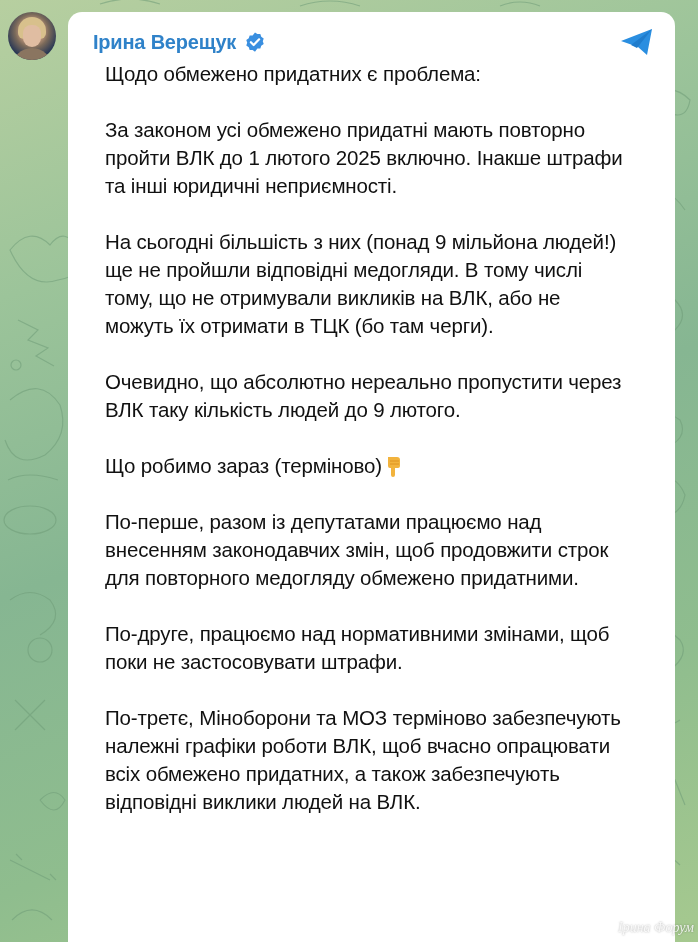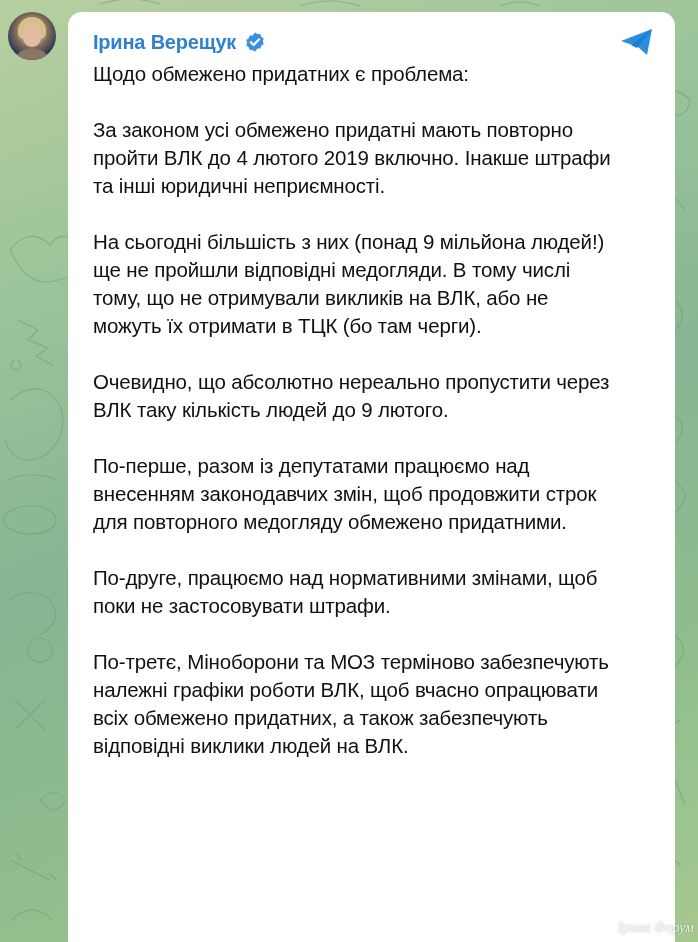--- a/index.html
+++ b/index.html
@@ -37,21 +37,21 @@
     }
     .author-name {
       color: #2f82c9; font-weight: bold; font-size: 20px; letter-spacing: -0.2px;
     }
     .verified-icon { margin-left: 8px; width: 22px; height: 22px; display: inline-block; }
     .telegram-icon { position: absolute; right: 20px; top: 14px; width: 36px; height: 32px; }
     .body-text {
       position: absolute; left: 25px; top: 48px; width: 575px;
       font-size: 20.5px; line-height: 28px; color: #111111; letter-spacing: -0.15px;
     }
-    .para { margin: 0 0 28px 0; white-space: pre-line; }
+    .para { margin: 0 0 28px 12px; white-space: pre-line; }
     .emoji-hand { display: inline-block; width: 20px; height: 22px; vertical-align: -4px; margin-left: 2px; }
     .watermark {
       position: absolute; right: 4px; bottom: 6px; font-family: "Liberation Serif", serif;
       font-style: italic; font-size: 14px; color: rgba(255,255,255,0.85);
       text-shadow: 0 0 2px rgba(0,0,0,0.35);
     }
   </style>
 </head>
 <body>
 
@@ -101,28 +101,32 @@
   </div>
 
   <svg class="telegram-icon" viewBox="0 0 36 32">
     <path fill="#2a8ee0" d="M2 15 L33 3 L28 29 L19 21 Z"></path>
     <path fill="#1f7ccc" d="M12 19 L33 3 L18 22 Z"></path>
   </svg>
 
   <div class="body-text">
     <p class="para">Щодо обмежено придатних є проблема:</p>
     <p class="para">За законом усі обмежено придатні мають повторно
-пройти ВЛК до 4 лютого 2019 включно. Інакше штрафи
+пройти ВЛК до 1 лютого 2025 включно. Інакше штрафи
 та інші юридичні неприємності.</p>
     <p class="para">На сьогодні більшість з них (понад 9 мільйона людей!)
 ще не пройшли відповідні медогляди. В тому числі
 тому, що не отримували викликів на ВЛК, або не
 можуть їх отримати в ТЦК (бо там черги).</p>
     <p class="para">Очевидно, що абсолютно нереально пропустити через
 ВЛК таку кількість людей до 9 лютого.</p>
+    <p class="para"><span>Що робимо зараз (терміново)</span><svg class="emoji-hand" viewBox="0 0 20 22">
+        <path fill="#f2b33d" d="M4 2 h9 q3 0 3 3 v6 q0 2 -2 2 h-3 v7 q0 2 -2 2 q-2 0 -2 -2 v-7 h-1 q-2 0 -2 -2z"></path>
+        <path fill="none" stroke="#d98c1a" stroke-width="0.8" d="M6 6 h9 M6 9 h9"></path>
+      </svg></p>
     <p class="para">По-перше, разом із депутатами працюємо над
 внесенням законодавчих змін, щоб продовжити строк
 для повторного медогляду обмежено придатними.</p>
     <p class="para">По-друге, працюємо над нормативними змінами, щоб
 поки не застосовувати штрафи.</p>
     <p class="para">По-третє, Міноборони та МОЗ терміново забезпечують
 належні графіки роботи ВЛК, щоб вчасно опрацювати
 всіх обмежено придатних, а також забезпечують
 відповідні виклики людей на ВЛК.</p>
   </div>

